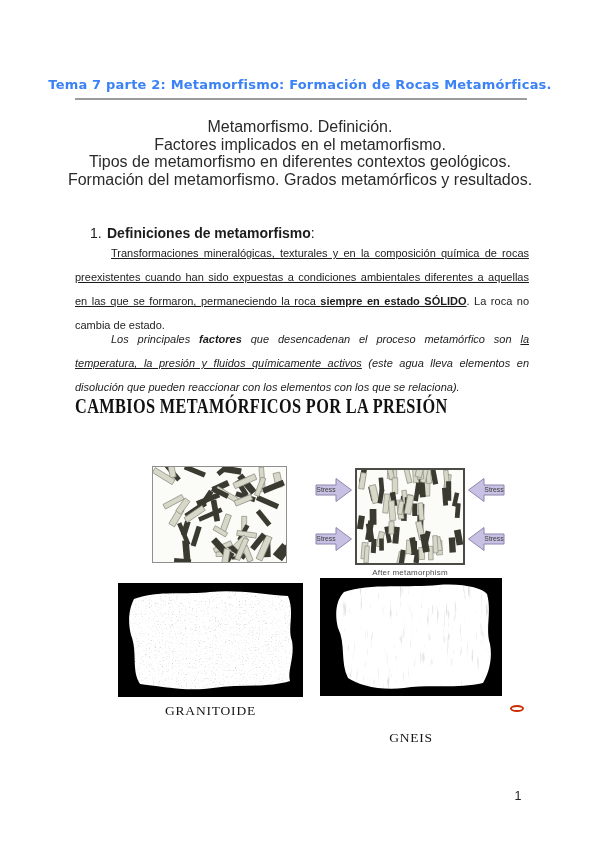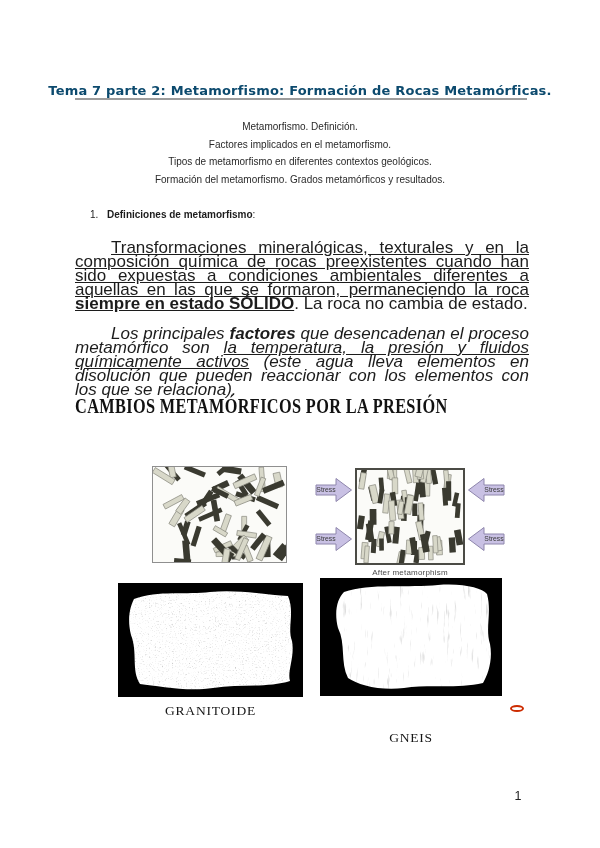--- a/index.html
+++ b/index.html
@@ -9,54 +9,54 @@
     width: 600px;
     height: 848px;
     background: #ffffff;
     font-family: "Liberation Sans", sans-serif;
     color: #1c1c1c;
     overflow: hidden;
   }
   .doc-title {
     position: absolute;
     top: 71px; left: 0; right: 0;
-    margin: 12px;
+    margin: 6px;
     text-align: center;
     font-family: "DejaVu Sans", sans-serif;
     font-weight: bold;
     font-size: 13px;
     letter-spacing: 0.2px;
-    color: #0c4a6e;
+    color: #3b82f6;
   }
   .title-rule {
     position: absolute;
     top: 98px; left: 75px; width: 452px;
     border-top: 2px solid #9c9c9c;
   }
   .intro {
     position: absolute;
     top: 118px; left: 0; right: 0;
     text-align: center;
-    font-size: 10px;
+    font-size: 16px;
     line-height: 17.6px;
     color: #2a2a2a;
   }
   .sec-heading {
     position: absolute;
-    top: 209px; left: 90px;
-    font-size: 10px;
+    top: 225px; left: 90px;
+    font-size: 14px;
   }
   .sec-heading .num { display: inline-block; width: 17px; }
   .sec-heading b { font-weight: bold; }
   .para {
     position: absolute;
     left: 75px; width: 454px;
     margin: 0;
-    font-size: 17px;
-    line-height: 14px;
+    font-size: 11px;
+    line-height: 24px;
     text-align: justify;
     text-indent: 36px;
     color: #1c1c1c;
   }
   .p1 { top: 241px; }
   .p2 { top: 327px; font-style: italic; }
   .u { text-decoration: underline; }
   .b { font-weight: bold; }
   .pressure-heading {
     position: absolute;

